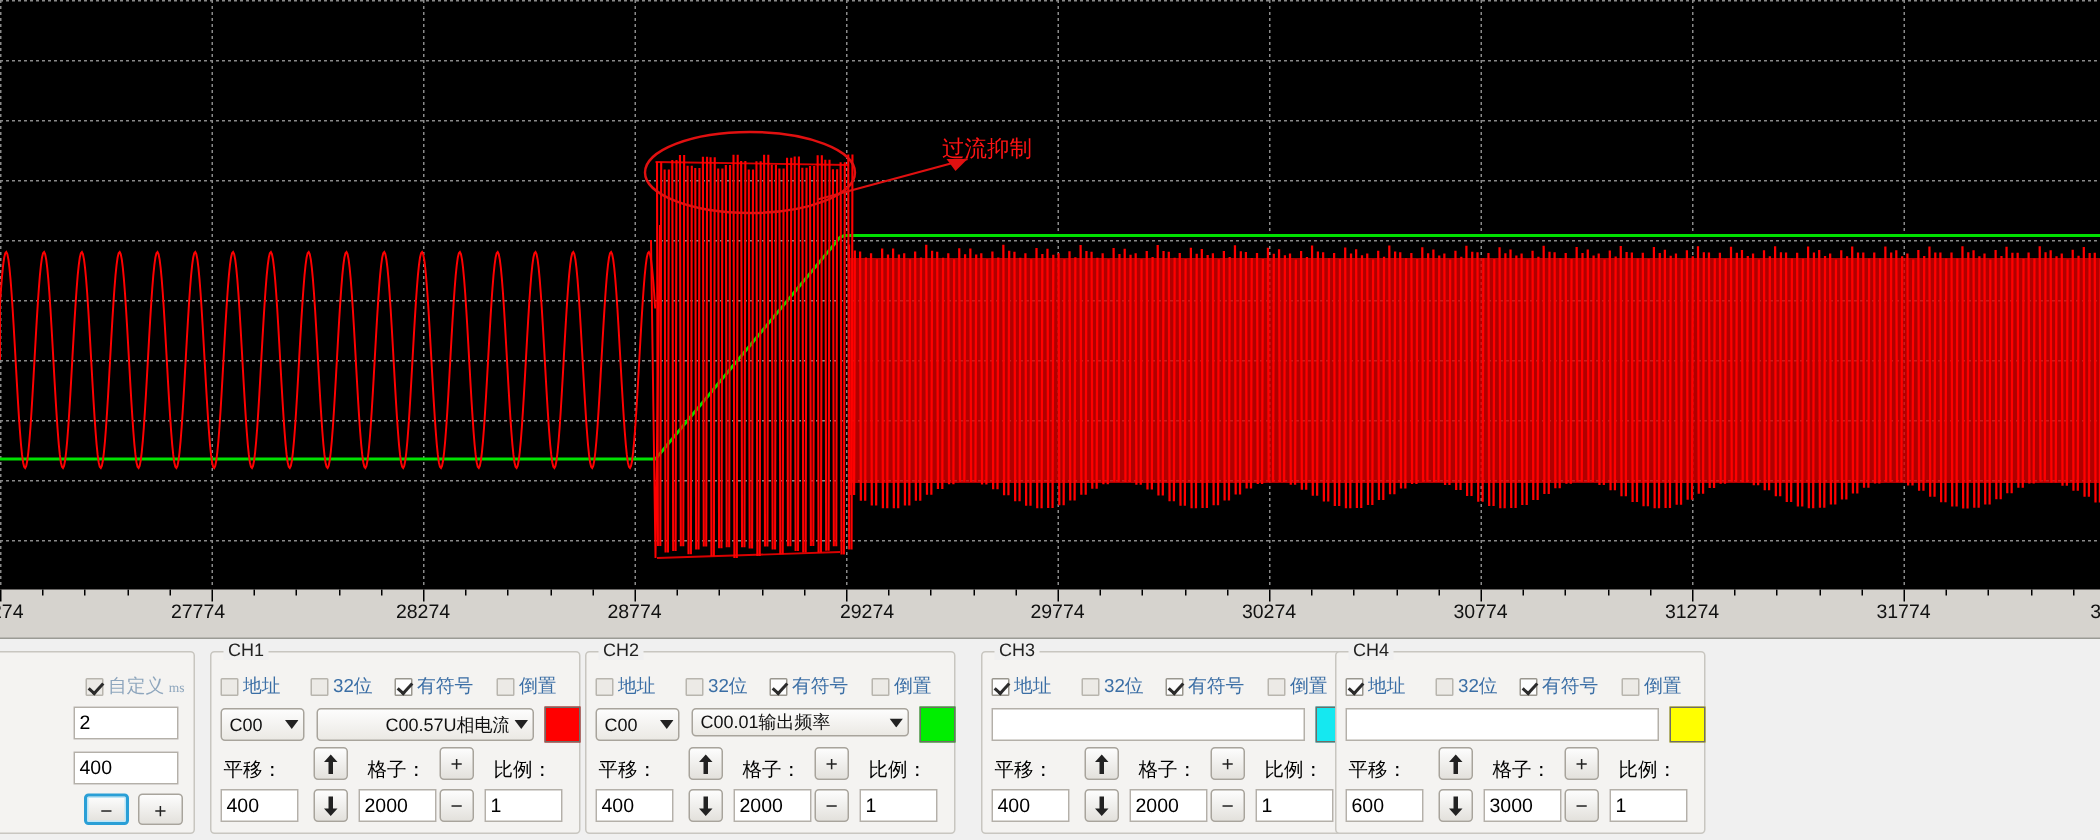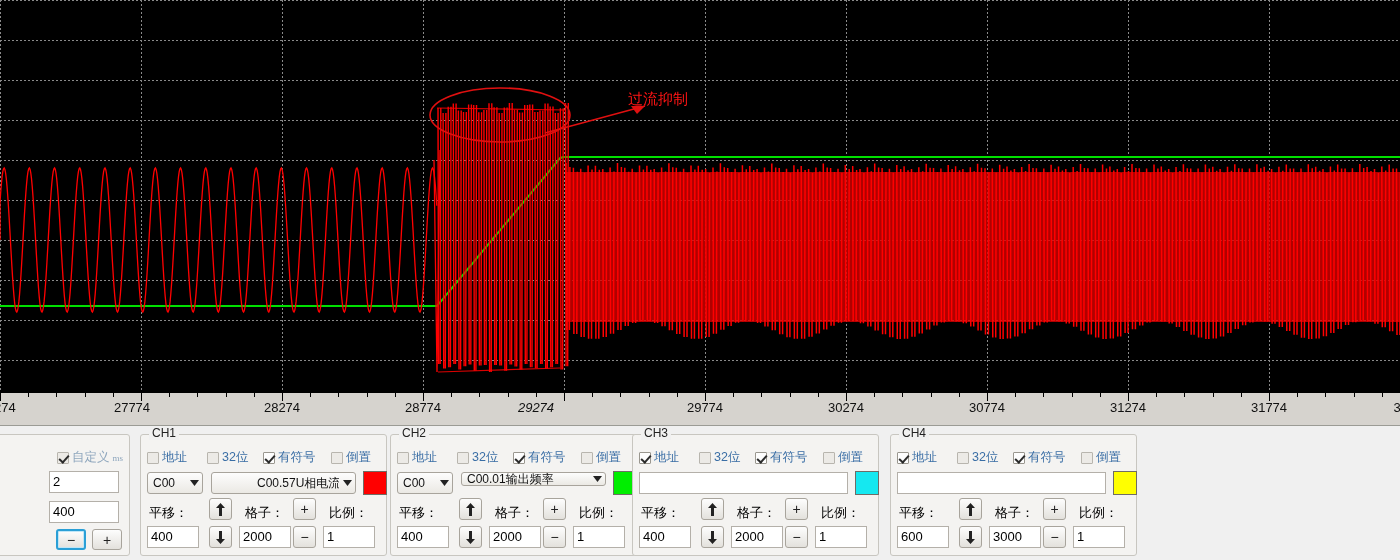--- a/index.html
+++ b/index.html
@@ -169,21 +169,21 @@
         <div class="tk" style="left: 1297.2px; height: 4px;"></div>
         <div class="tk" style="left: 1325.4px; height: 4px;"></div>
         <div class="tk" style="left: 1353.6px; height: 4px;"></div>
         <div class="tk" style="left: 1381.8px; height: 4px;"></div>
       </div>
     <div id="xlabels">
         <div class="lbl" style="left: 0px; transform: translateX(-6px);">274</div>
         <div class="lbl" style="left: 132px;">27774</div>
         <div class="lbl" style="left: 282px;">28274</div>
         <div class="lbl" style="left: 423px;">28774</div>
-        <div class="lbl" style="left: 536px; font-style: italic;">29274</div>
+        <div class="lbl" style="left: 578px;">29274</div>
         <div class="lbl" style="left: 705px;">29774</div>
         <div class="lbl" style="left: 846px;">30274</div>
         <div class="lbl" style="left: 987px;">30774</div>
         <div class="lbl" style="left: 1128px;">31274</div>
         <div class="lbl" style="left: 1269px;">31774</div>
         <div class="lbl" style="left: 1408px; transform: translateX(-100%);">32</div>
       </div>
     <div class="sep"></div>
   </div>
 
@@ -280,21 +280,21 @@
             <span class="cklabel">倒置</span>
           </div>
           <div class="combo" style="left:6px;top:37px;width:56px;height:22px;">
             <span class="cv">C00</span>
             <span class="carrow">
               <svg width="9" height="6" viewBox="0 0 9 6">
                 <polygon points="0,0 9,0 4.5,6" fill="#222"></polygon>
               </svg>
             </span>
           </div>
-          <div class="combo" style="left:70px;top:37px;width:145px;height:14px;">
+          <div class="combo" style="left:70px;top:37px;width:145px;height:19px;">
             <span class="cv">C00.01输出频率</span>
             <span class="carrow">
               <svg width="9" height="6" viewBox="0 0 9 6">
                 <polygon points="0,0 9,0 4.5,6" fill="#222"></polygon>
               </svg>
             </span>
           </div>
           <div class="swatch" style="left:222px;top:36px;width:24px;height:24px;background:#00ee00;"></div>
           <span class="smalllab" style="left:8px;top:69px;">平移：</span>
           <div class="btn" style="left:68px;top:63px;width:23px;height:22px;">
@@ -308,21 +308,21 @@
           <div class="tbox" style="left:6px;top:91px;width:52px;height:22px;">400</div>
           <div class="btn" style="left:68px;top:91px;width:23px;height:22px;">
             <svg class="arrowg" width="11" height="15" viewBox="0 0 11 15">
               <polygon points="5.5,14 10,9 7,9 7,1 4,1 4,9 1,9" fill="#222"></polygon>
             </svg>
           </div>
           <div class="tbox" style="left:98px;top:91px;width:52px;height:22px;">2000</div>
           <div class="btn" style="left:152px;top:91px;width:23px;height:22px;">−</div>
           <div class="tbox" style="left:182px;top:91px;width:52px;height:22px;">1</div>
         </div>
-        <div class="group gch" style="left: 632px;">
+        <div class="group gch" style="left: 654px;">
           <span class="gtitle">CH3</span>
           <div class="ckwrap" style="left:6px;top:14px;">
             <span class="ck on"></span>
             <span class="cklabel">地址</span>
           </div>
           <div class="ckwrap" style="left:66px;top:14px;">
             <span class="ck dim"></span>
             <span class="cklabel">32位</span>
           </div>
           <div class="ckwrap" style="left:122px;top:14px;">

